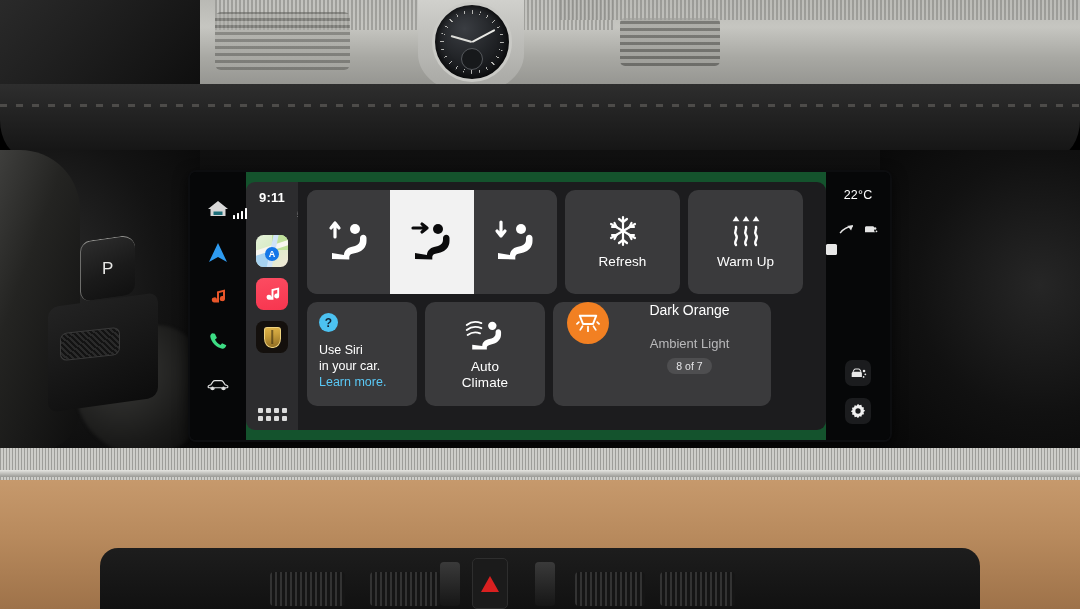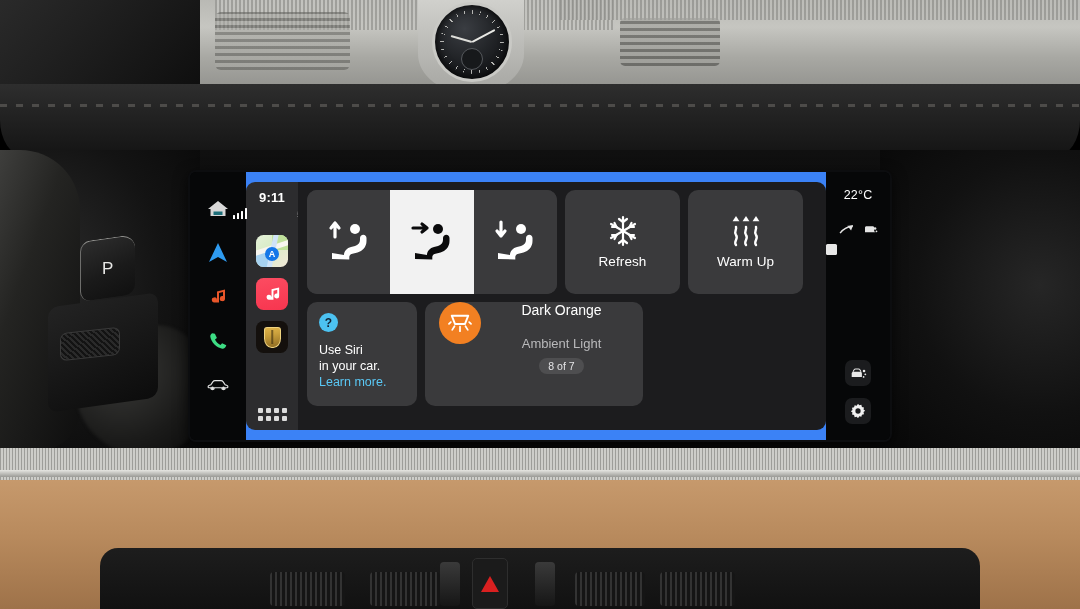--- a/index.html
+++ b/index.html
@@ -192,21 +192,21 @@
     background: #060708;
     display: flex; flex-direction: column; align-items: center;
     padding: 26px 0 18px;
     gap: 22px;
   }
   .car-rail .rail-icon { width: 22px; height: 22px; display: flex; align-items: center; justify-content: center; }
 
   
   .carplay {
     flex: 1; height: 100%;
-    background: #3b82f6;
+    background: #14532d;
     display: flex;
     padding: 10px 0 10px 0;
   }
   .cp-sidebar {
     width: 52px; background: #2c2c2e;
     border-radius: 9px 0 0 9px;
     display: flex; flex-direction: column; align-items: center;
     padding: 9px 0 9px;
   }
   .status { text-align: center; line-height: 1; margin-bottom: 2px; }
@@ -490,20 +490,37 @@
 
           <div class="tile tile-siri">
             <div class="siri-q">?</div>
             <div class="siri-text">
               <div>Use Siri</div>
               <div>in your car.</div>
               <div class="siri-link">Learn more.</div>
             </div>
           </div>
 
+          <div class="tile tile-auto">
+            <svg width="42" height="34" viewBox="0 0 46 36">
+              <g fill="#fff">
+                <circle cx="31" cy="8" r="4.6"></circle>
+                <path d="M20 30 c0-3.6 2.8-6.4 6.4-7.3 l3.6-.9 c2.8-.9 4.6-2.7 4.6-5.4 l0-1.8 c0-1.7 1.4-3 3-3 1.7 0 3 1.3 3 3 l0 2.7 c0 5.4-3.6 9-8.2 10.4 l-4.5 1.2 c-1.8.5-2.9 1.4-2.9 2.9 l0 2.2 L9 34 l0-5.4 z"></path>
+              </g>
+              <g stroke="#fff" stroke-width="2.1" fill="none" stroke-linecap="round">
+                <path d="M3 7 C8 3 14 3 19 5"></path>
+                <path d="M3 12.5 C8 8.5 14 8.5 19 10.5"></path>
+                <path d="M4 18 C9 14.5 13.5 14.5 17.5 16.2"></path>
+              </g>
+            </svg>
+            <div class="tile-label two">
+              <div>Auto</div>
+              <div>Climate</div>
+            </div>
+          </div>
 
           <div class="tile tile-ambient">
             <div class="amb-circle">
               <svg width="24" height="22" viewBox="0 0 26 24">
                 <path d="M4 4 H22 L18.5 13 H7.5 Z" fill="none" stroke="#fff" stroke-width="2.1" stroke-linejoin="round"></path>
                 <g stroke="#fff" stroke-width="1.9" stroke-linecap="round">
                   <line x1="13" y1="16" x2="13" y2="21"></line>
                   <line x1="7" y1="15.5" x2="4.5" y2="19.5"></line>
                   <line x1="19" y1="15.5" x2="21.5" y2="19.5"></line>
                   <line x1="3" y1="11" x2="1" y2="13"></line>

